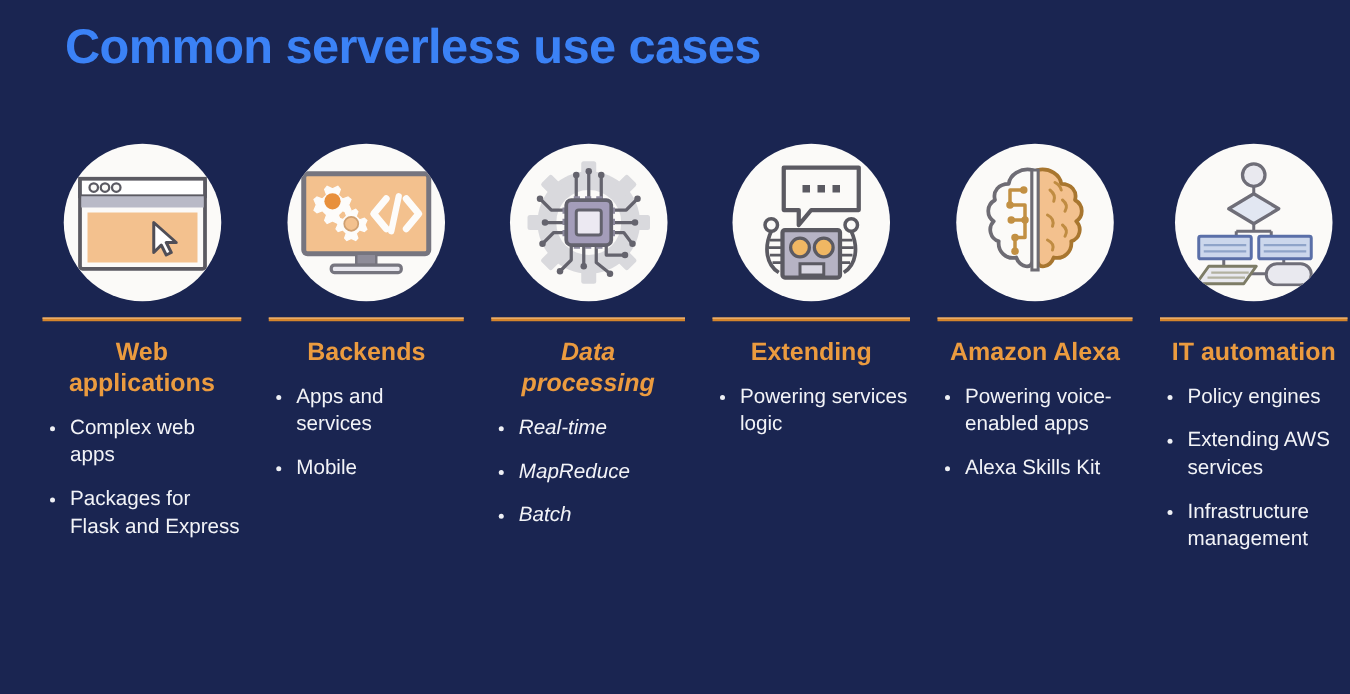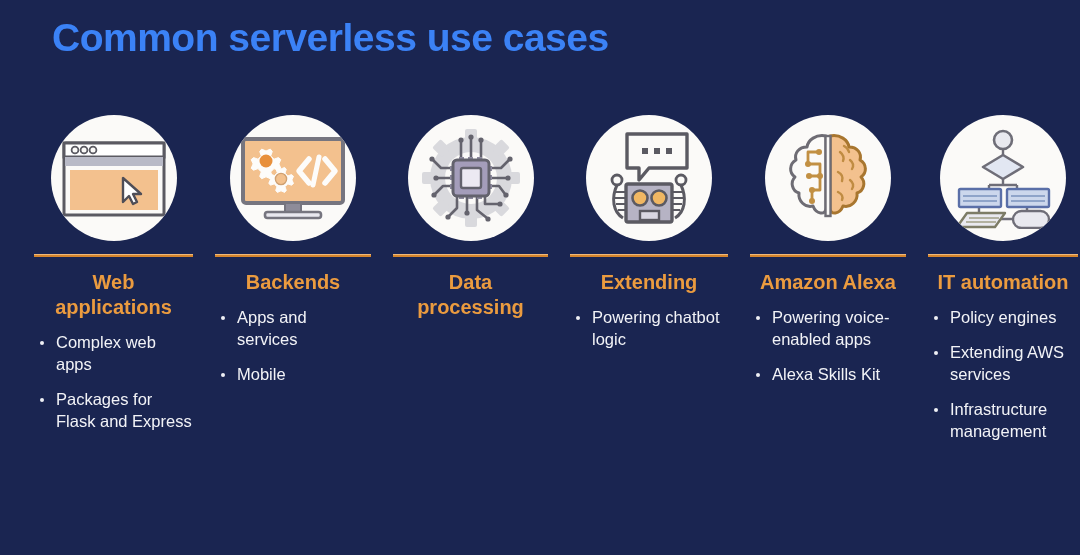--- a/index.html
+++ b/index.html
@@ -145,21 +145,21 @@
         </div>
       </div>
       <div class="rule"></div>
       <div class="col-head">Backends</div>
       <ul class="bullets">
         <li>Apps and services</li>
         <li>Mobile</li>
       </ul>
     </div>
 
-    <div class="col" style="width:177px; padding-left:18px; padding-right:4px;">
+    <div class="col" style="width:177px; padding-left:18px; padding-right:4px;font-style:italic;">
       <div class="icon-wrap">
         <div class="circle">
           <svg width="112" height="112" viewBox="0 0 112 112">
             <g fill="#d9d9dd">
               <circle cx="56" cy="56" r="41"></circle>
               <g>
                 <rect x="50" y="7" width="12" height="14" rx="2"></rect>
                 <rect x="50" y="91" width="12" height="14" rx="2"></rect>
                 <rect x="7" y="50" width="14" height="12" rx="2"></rect>
                 <rect x="91" y="50" width="14" height="12" rx="2"></rect>
@@ -214,20 +214,25 @@
                 <rect x="53" y="72" width="5" height="5"></rect>
                 <rect x="62" y="72" width="5" height="5"></rect>
             </g>
             <rect x="38" y="38" width="36" height="36" rx="4" fill="#a49dba" stroke="#63626d" stroke-width="3"></rect>
             <rect x="46" y="46" width="20" height="20" rx="2" fill="#ece9f2" stroke="#63626d" stroke-width="2.4"></rect>
           </svg>
         </div>
       </div>
       <div class="rule"></div>
       <div class="col-head">Data processing</div>
+      <ul class="bullets">
+        <li>Real-time</li>
+        <li>MapReduce</li>
+        <li>Batch</li>
+      </ul>
     </div>
 
     <div class="col" style="width:180px; padding-left:18px; padding-right:4px;">
       <div class="icon-wrap">
         <div class="circle">
           <svg width="104" height="104" viewBox="0 0 104 104">
             <path d="M30 8 H90 V42 H52 L42 54 V42 H30 Z" fill="#fbfaf8" stroke="#5b5a62" stroke-width="3.4" stroke-linejoin="round"></path>
             <rect x="45" y="22" width="6" height="6" fill="#5b5a62"></rect>
             <rect x="57" y="22" width="6" height="6" fill="#5b5a62"></rect>
             <rect x="69" y="22" width="6" height="6" fill="#5b5a62"></rect>
@@ -248,21 +253,21 @@
             <rect x="29" y="58" width="46" height="38" rx="2" fill="#b6b3c4" stroke="#5b5a62" stroke-width="3.4"></rect>
             <circle cx="43" cy="72" r="7.5" fill="#f0b763" stroke="#5b5a62" stroke-width="2.6"></circle>
             <circle cx="62" cy="72" r="7.5" fill="#f0b763" stroke="#5b5a62" stroke-width="2.6"></circle>
             <rect x="43" y="85" width="19" height="9" fill="#d9d7e2" stroke="#5b5a62" stroke-width="2.4"></rect>
           </svg>
         </div>
       </div>
       <div class="rule"></div>
       <div class="col-head">Extending</div>
       <ul class="bullets">
-        <li>Powering chatbot logic</li>
+        <li>Powering services logic</li>
       </ul>
     </div>
 
     <div class="col" style="width:178px; padding-left:18px; padding-right:4px;">
       <div class="icon-wrap">
         <div class="circle">
           <svg width="100" height="100" viewBox="0 0 100 100">
             <path d="M48 8 C38 6 30 12 29 19 C21 19 16 25 18 32 C11 36 11 45 17 49
                      C12 54 14 63 21 65 C20 73 27 80 35 78 C38 86 48 88 48 80 Z" fill="#fbfaf8" stroke="#6e6c74" stroke-width="3" stroke-linejoin="round"></path>
             <path d="M52 8 C62 6 70 12 71 19 C79 19 84 25 82 32 C89 36 89 45 83 49

